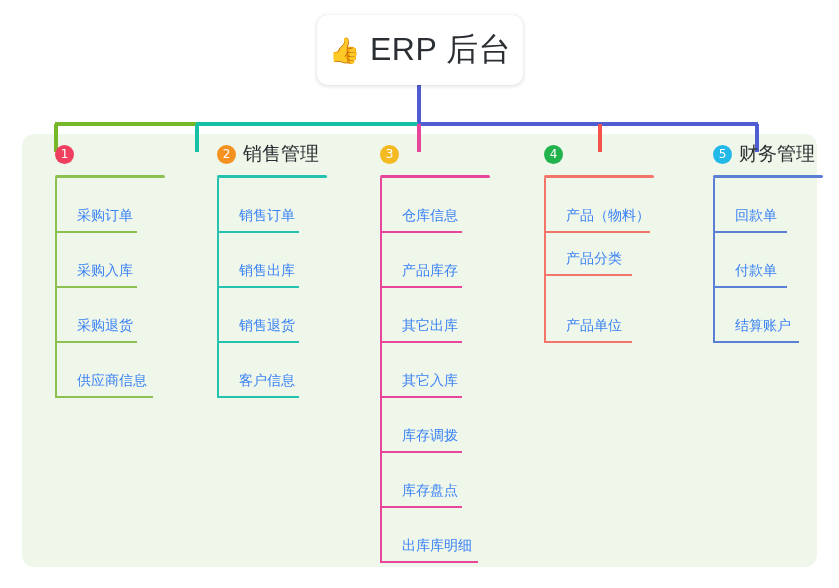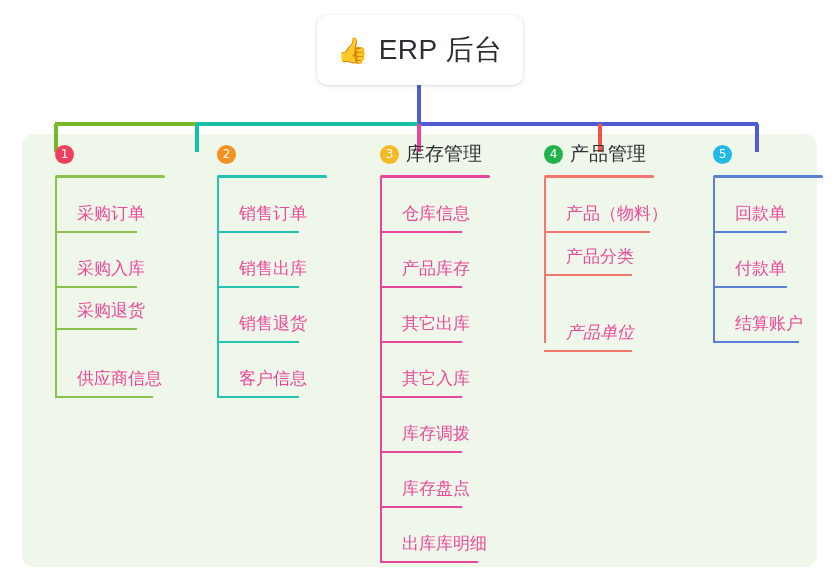--- a/index.html
+++ b/index.html
@@ -41,21 +41,21 @@
     display: flex;
     align-items: center;
     gap: 10px;
   }
   .root-emoji {
     font-size: 25px;
     line-height: 1;
     display: inline-block;
   }
   .root-title {
-    font-size: 28px;
+    font-size: 32px;
     letter-spacing: 0.5px;
     color: #2b2f33;
     white-space: nowrap;
   }
 
   
   #connectors {
     position: absolute;
     left: 0;
     top: 0;
@@ -126,22 +126,22 @@
   }
   .leaf {
     position: absolute;
     left: 0px;
     height: 55px;
   }
   .leaf-label {
     position: absolute;
     left: 22px;
     bottom: 8px;
-    font-size: 17px;
-    color: #ec4899;
+    font-size: 14px;
+    color: #3b82f6;
     white-space: nowrap;
   }
   .leaf-rule {
     position: absolute;
     left: 0px;
     bottom: 0px;
     height: 2px;
   }
 </style>
 </head>
@@ -182,33 +182,34 @@
         <div class="leaves">
           <div class="spine" style="height: 220px; background: rgb(140, 193, 82);"></div>
           <div class="leaf" style="top: 0px; width: 92px;">
             <span class="leaf-label">采购订单</span>
             <div class="leaf-rule" style="width: 82px; background: rgb(140, 193, 82);"></div>
           </div>
           <div class="leaf" style="top: 55px; width: 92px;">
             <span class="leaf-label">采购入库</span>
             <div class="leaf-rule" style="width: 82px; background: rgb(140, 193, 82);"></div>
           </div>
-          <div class="leaf" style="top: 97px; width: 92px;">
+          <div class="leaf" style="top: 110px; width: 92px;">
             <span class="leaf-label">采购退货</span>
             <div class="leaf-rule" style="width: 82px; background: rgb(140, 193, 82);"></div>
           </div>
           <div class="leaf" style="top: 165px; width: 108px;">
             <span class="leaf-label">供应商信息</span>
             <div class="leaf-rule" style="width: 98px; background: rgb(140, 193, 82);"></div>
           </div>
         </div>
       </div>
       <div class="column" style="left: 197px;">
         <div class="col-header">
           <span class="badge" style="background: rgb(245, 145, 32);">2</span>
+          <span class="col-title">销售管理</span>
           <div class="header-rule" style="width: 110px; background: rgb(37, 194, 176);"></div>
         </div>
         <div class="leaves">
           <div class="spine" style="height: 220px; background: rgb(37, 194, 176);"></div>
           <div class="leaf" style="top: 0px; width: 92px;">
             <span class="leaf-label">销售订单</span>
             <div class="leaf-rule" style="width: 82px; background: rgb(37, 194, 176);"></div>
           </div>
           <div class="leaf" style="top: 55px; width: 92px; padding-left: 12px;">
             <span class="leaf-label">销售出库</span>
@@ -220,21 +221,20 @@
           </div>
           <div class="leaf" style="top: 165px; width: 92px;">
             <span class="leaf-label">客户信息</span>
             <div class="leaf-rule" style="width: 82px; background: rgb(37, 194, 176);"></div>
           </div>
         </div>
       </div>
       <div class="column" style="left: 360px;">
         <div class="col-header">
           <span class="badge" style="background: rgb(245, 185, 33);">3</span>
-          <span class="col-title">库存管理</span>
           <div class="header-rule" style="width: 110px; background: rgb(232, 70, 154);"></div>
         </div>
         <div class="leaves">
           <div class="spine" style="height: 385px; background: rgb(232, 70, 154);"></div>
           <div class="leaf" style="top: 0px; width: 92px;">
             <span class="leaf-label">仓库信息</span>
             <div class="leaf-rule" style="width: 82px; background: rgb(232, 70, 154);"></div>
           </div>
           <div class="leaf" style="top: 55px; width: 92px;">
             <span class="leaf-label">产品库存</span>
@@ -258,42 +258,42 @@
           </div>
           <div class="leaf" style="top: 330px; width: 108px;">
             <span class="leaf-label">出库库明细</span>
             <div class="leaf-rule" style="width: 98px; background: rgb(232, 70, 154);"></div>
           </div>
         </div>
       </div>
       <div class="column" style="left: 524px;">
         <div class="col-header">
           <span class="badge" style="background: rgb(34, 178, 76);">4</span>
-          <span class="col-title">产品管理</span>
           <div class="header-rule" style="width: 110px; background: rgb(244, 117, 106);"></div>
         </div>
         <div class="leaves">
           <div class="spine" style="height: 165px; background: rgb(244, 117, 106);"></div>
           <div class="leaf" style="top: 0px; width: 116px; text-align: right;">
             <span class="leaf-label">产品（物料）</span>
             <div class="leaf-rule" style="width: 106px; background: rgb(244, 117, 106);"></div>
           </div>
           <div class="leaf" style="top: 43px; width: 98px;">
             <span class="leaf-label">产品分类</span>
             <div class="leaf-rule" style="width: 88px; background: rgb(244, 117, 106);"></div>
           </div>
-          <div class="leaf" style="top: 119px; width: 98px; font-style: italic;">
+          <div class="leaf" style="top: 110px; width: 98px;">
             <span class="leaf-label">产品单位</span>
             <div class="leaf-rule" style="width: 88px; background: rgb(244, 117, 106);"></div>
           </div>
         </div>
       </div>
       <div class="column" style="left: 693px;">
         <div class="col-header">
           <span class="badge" style="background: rgb(34, 184, 232);">5</span>
+          <span class="col-title">财务管理</span>
           <div class="header-rule" style="width: 110px; background: rgb(91, 127, 212);"></div>
         </div>
         <div class="leaves">
           <div class="spine" style="height: 165px; background: rgb(91, 127, 212);"></div>
           <div class="leaf" style="top: 0px; width: 84px;">
             <span class="leaf-label">回款单</span>
             <div class="leaf-rule" style="width: 74px; background: rgb(91, 127, 212);"></div>
           </div>
           <div class="leaf" style="top: 55px; width: 84px;">
             <span class="leaf-label">付款单</span>

